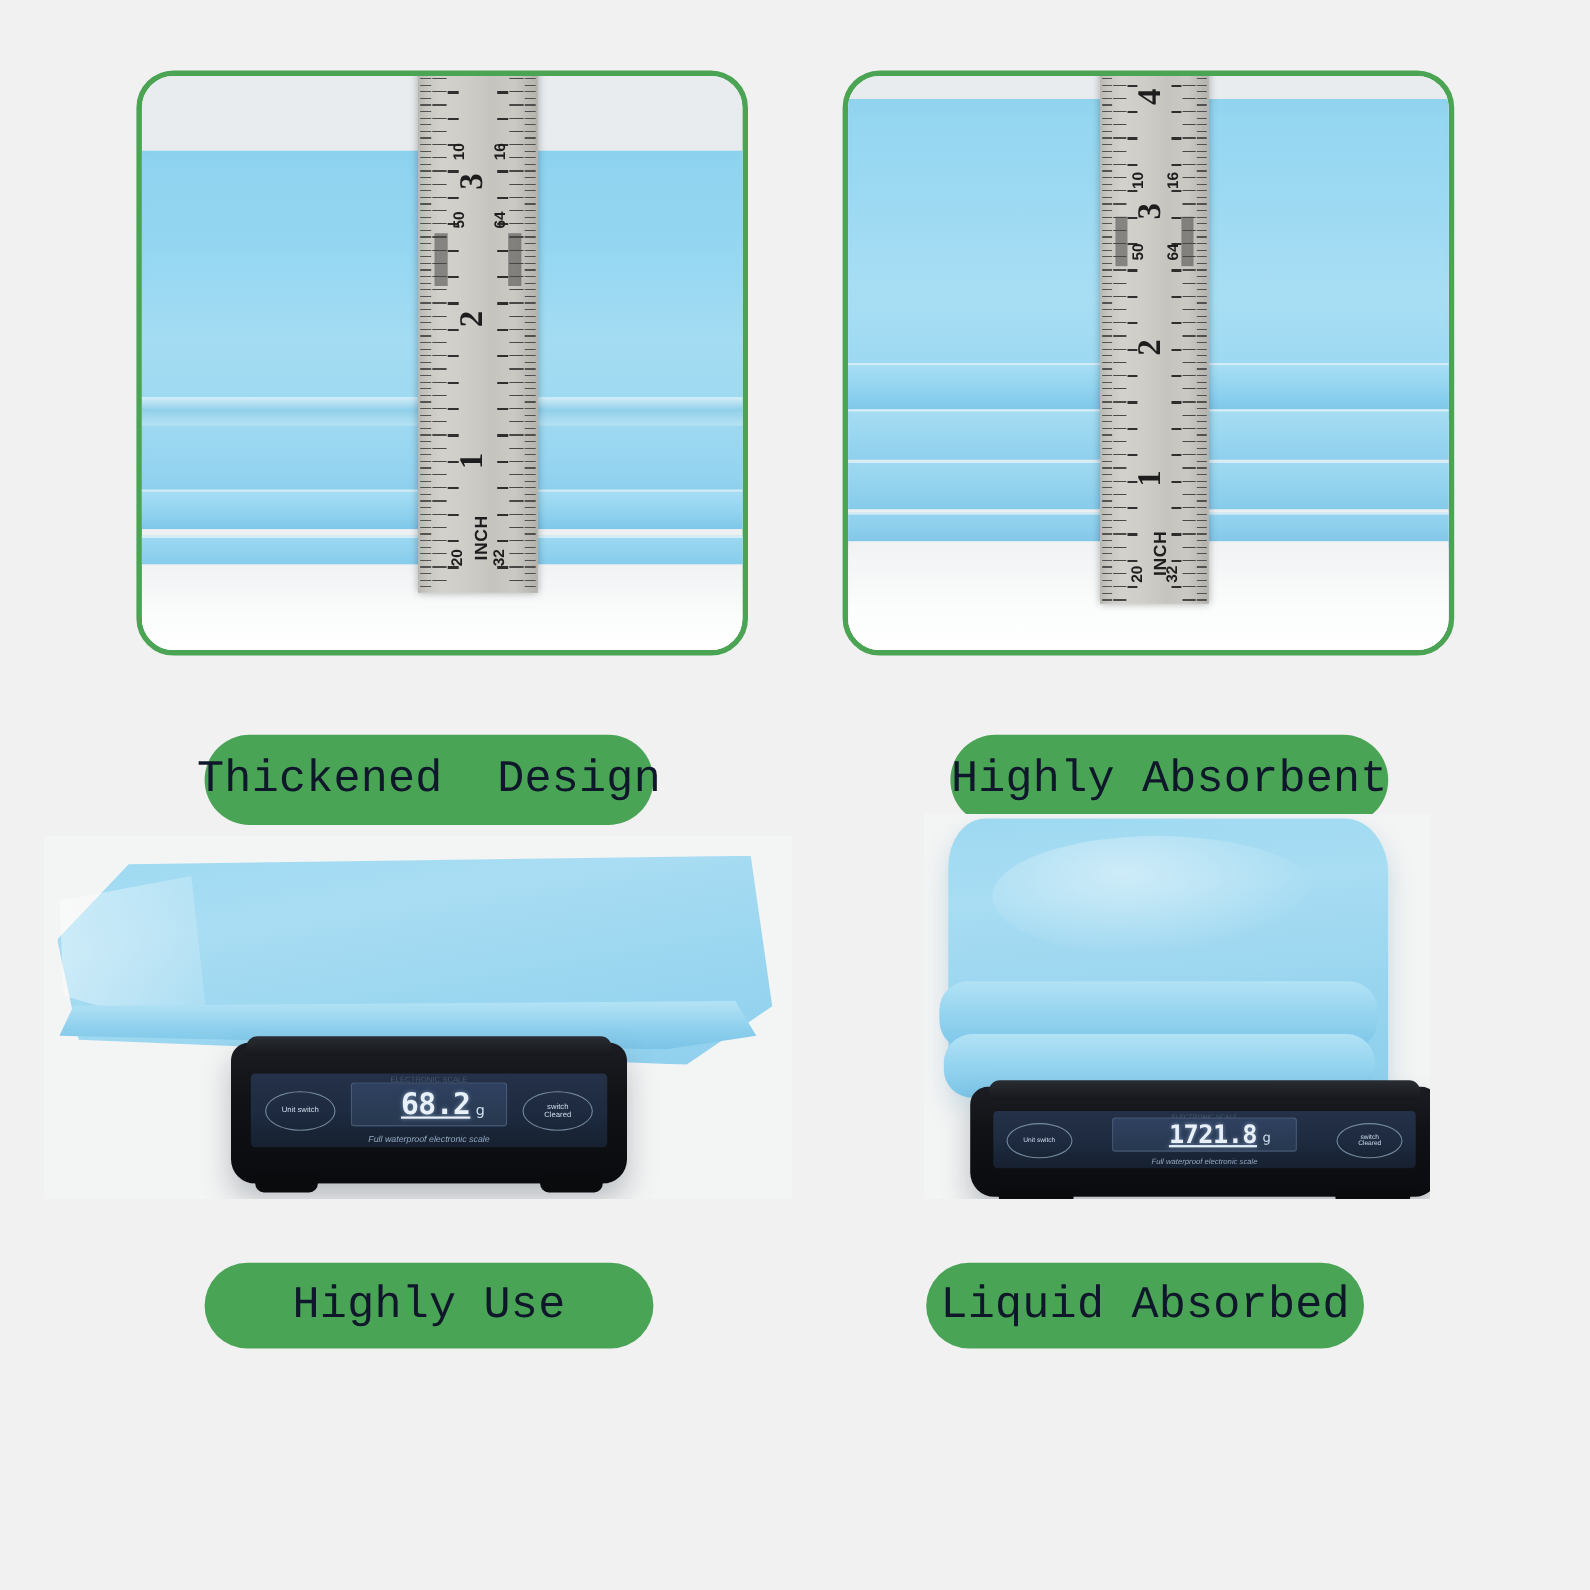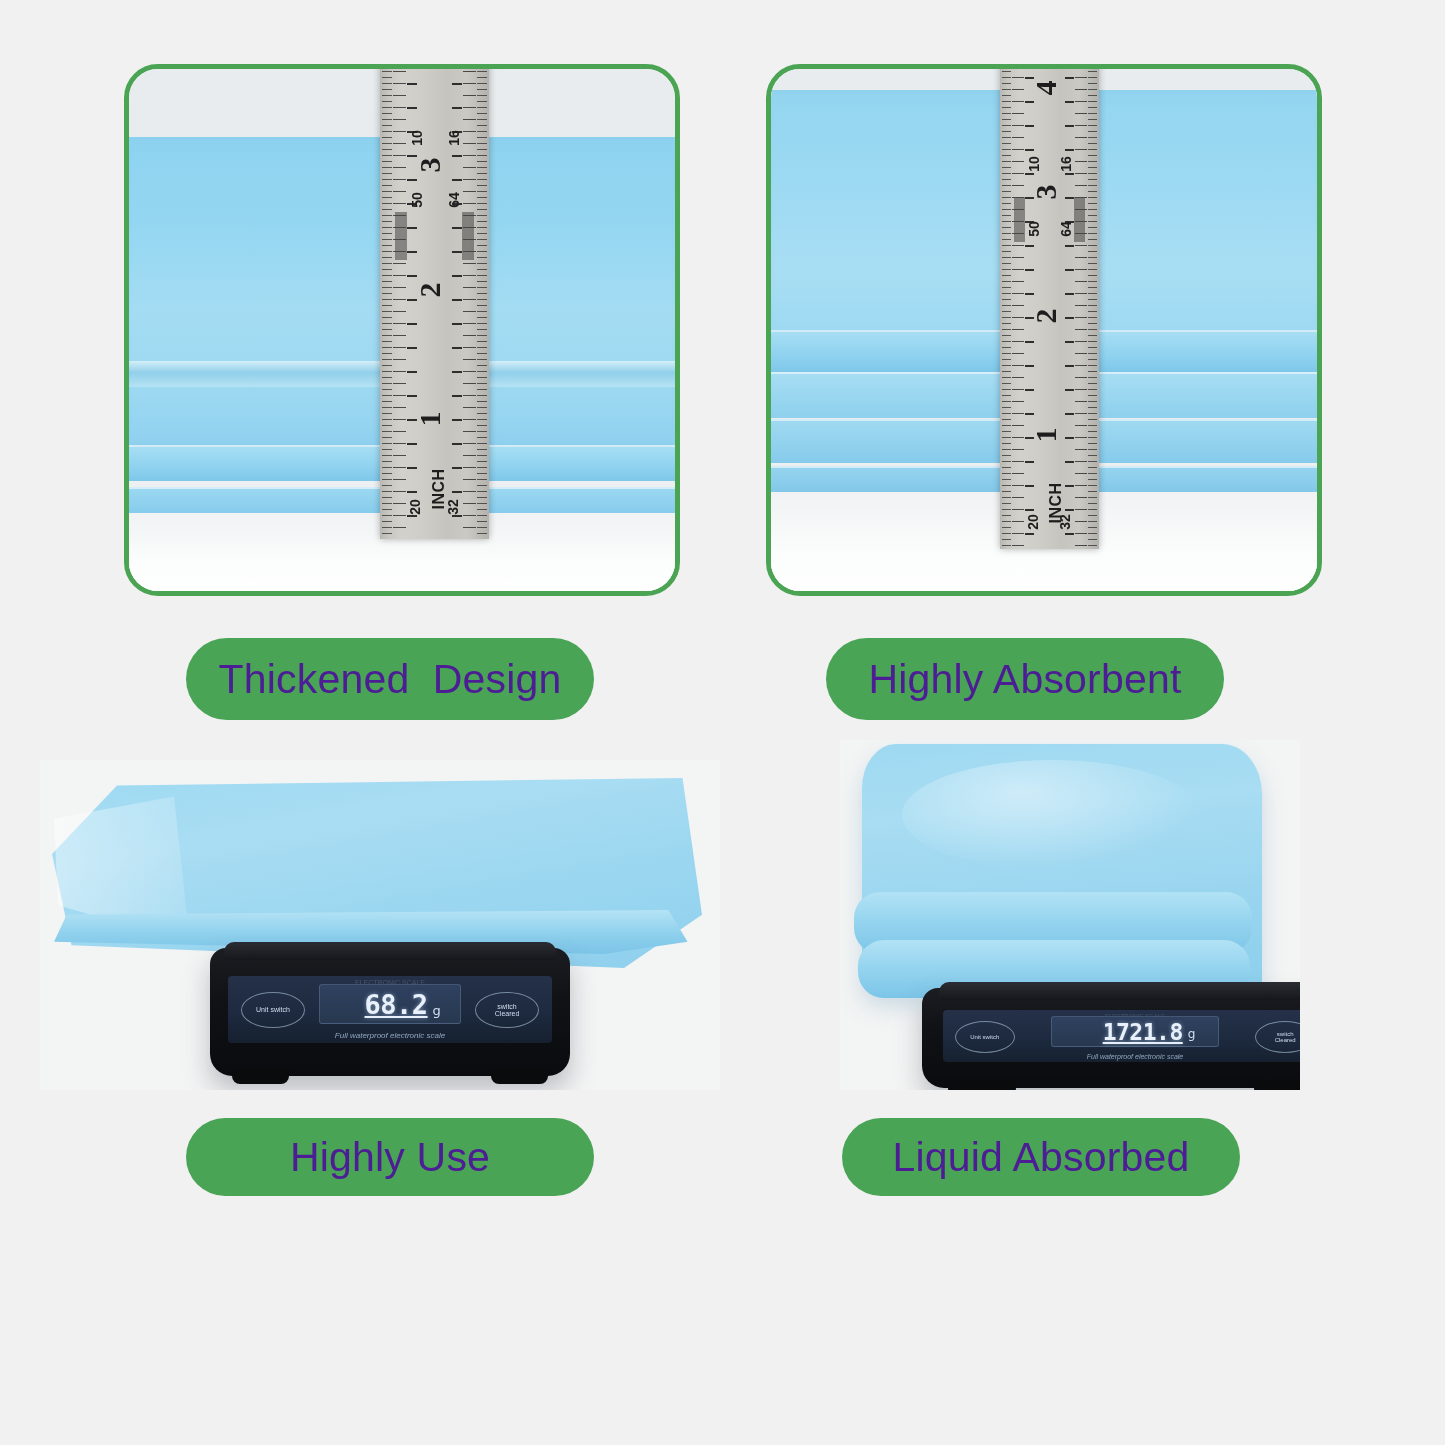--- a/index.html
+++ b/index.html
@@ -138,32 +138,33 @@
   .ruler-num.inchlab { font-size: 16px; font-family: "Liberation Sans", sans-serif; font-weight: bold; letter-spacing: 0.5px; }
   .ruler-marker {
     position: absolute;
     background: rgba(70,70,70,0.55);
   }
 
   
   .pill {
     position: absolute;
     background: #4aa455;
-    color: #4c1d95;
+    color: #0f172a;
     border-radius: 44px;
     display: flex;
     align-items: center;
     justify-content: center;
-    font-family: Liberation Sans, sans-serif;
+    font-family: Liberation Mono, monospace;
     font-weight: 400;
     letter-spacing: 0.2px;
     white-space: pre;
+    margin-top: 30px;
   }
   #pill-thickened { left: 186px; top: 638px; width: 408px; height: 82px; font-size: 41px; }
-  #pill-absorbent { left: 826px; top: 638px; width: 398px; height: 82px; font-size: 41px; }
+  #pill-absorbent { left: 864px; top: 638px; width: 398px; height: 82px; font-size: 41px; }
   #pill-before    { left: 186px; top: 1118px; width: 408px; height: 78px; font-size: 41px; }
   #pill-liquid    { left: 842px; top: 1118px; width: 398px; height: 78px; font-size: 41px; }
 
   
   .scale-photo {
     position: absolute;
     overflow: hidden;
   }
   #photo-before { left: 40px; top: 760px; width: 680px; height: 330px; }
   #photo-after  { left: 840px; top: 740px; width: 460px; height: 350px; }
@@ -472,21 +473,21 @@
 
   <div class="scale-photo" id="photo-after">
     <div class="scale-bg"></div>
 
     <div class="bundle">
       <div class="bundle-hi"></div>
     </div>
     <div class="bundle-roll bundle-r1"></div>
     <div class="bundle-roll bundle-r2"></div>
 
-    <div class="scale-body" style="left:42px;top:248px;width:426px;height:100px;margin-left:40px;">
+    <div class="scale-body" style="left:42px;top:248px;width:426px;height:100px;">
       <div class="scale-plate"></div>
       <div class="scale-panel">
         <div class="scale-brand" style="font-size:6px;">ELECTRONIC SCALE</div>
 
         <div class="scale-btn" style="left:3%;top:22%;width:58px;height:30px;font-size:6px;">Unit switch</div>
 
         <div class="scale-screen">
           <span class="scale-reading" style="font-size:23px;">1721.8</span>
           <span class="scale-unit" style="font-size:12px;">g</span>
         </div>

